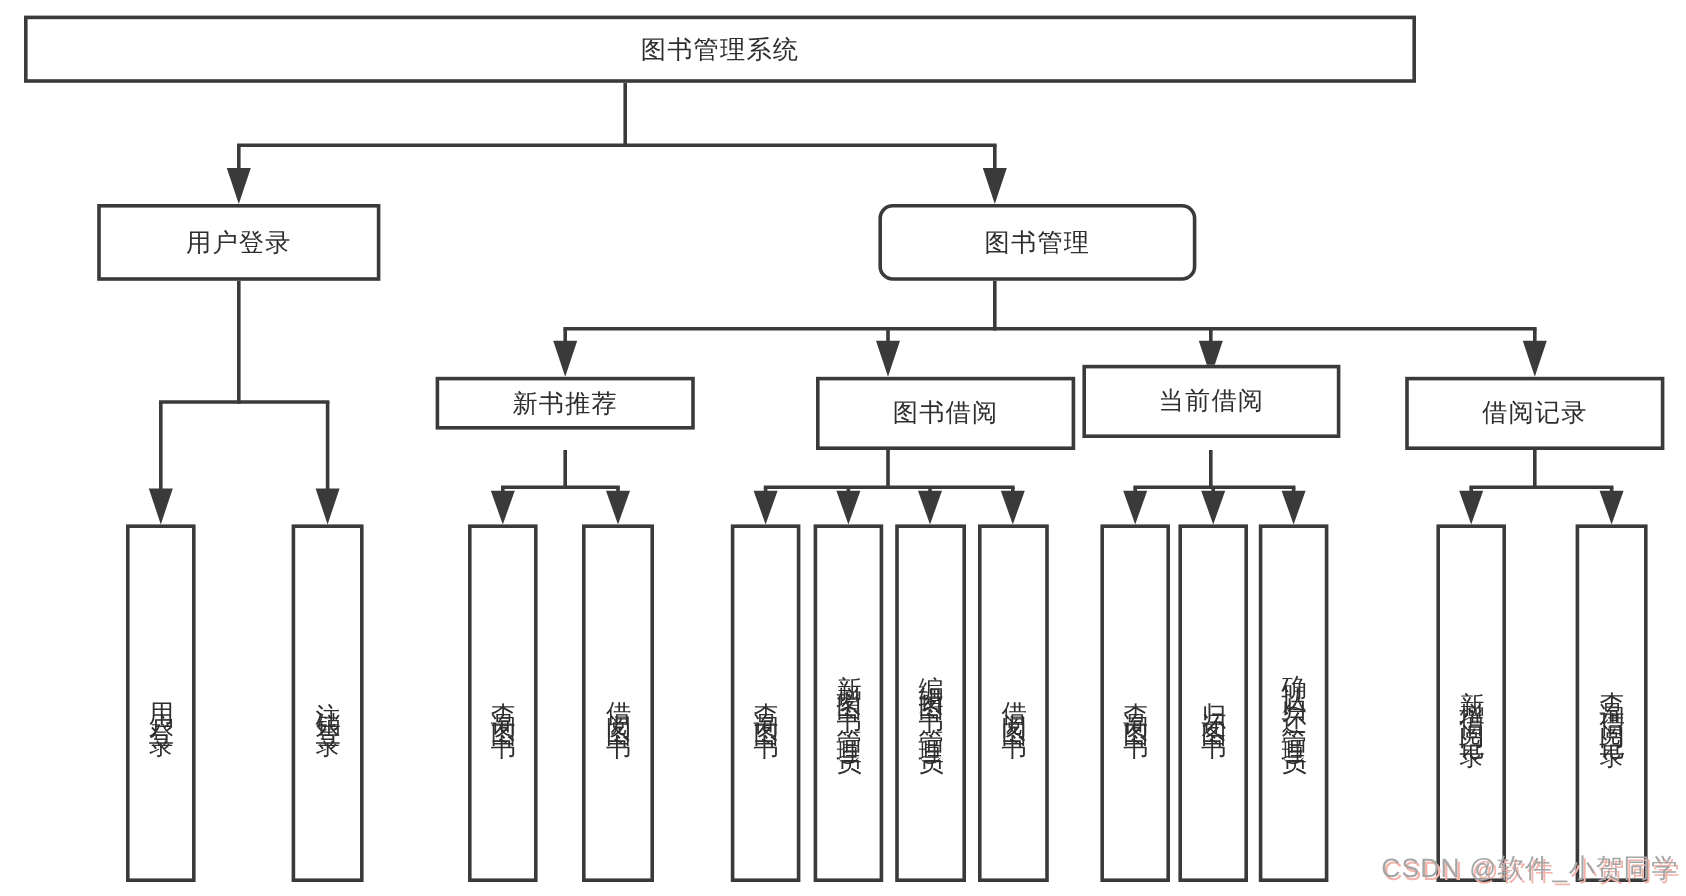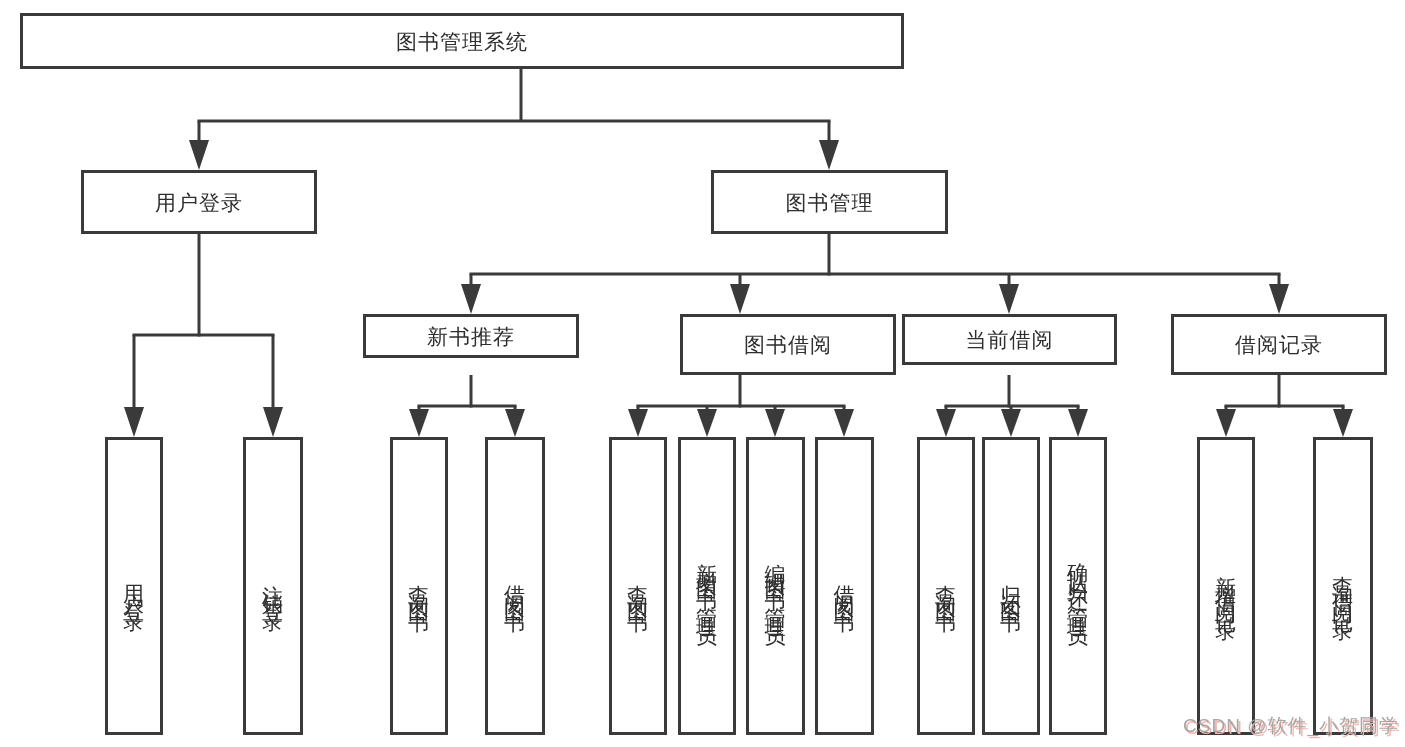--- a/index.html
+++ b/index.html
@@ -29,45 +29,45 @@
     letter-spacing:1px;
   }
   .leaf{
     writing-mode:vertical-rl;
     text-orientation:mixed;
     letter-spacing:9px;
     font-size:21px;
     padding:4px 0;
   }
   
-  .b-root {left:20px; top:13px; width:884px;height:56px;}
+  .b-root {left:20px; top:13px; width:1160px;height:56px;}
   .b-login{left:81px; top:170px;width:236px; height:64px;}
-  .b-mgmt {left:711px;top:170px;width:237px; height:64px;}
+  .b-mgmt {left:732px;top:170px;width:265px; height:64px;border-radius:12px;}
   .b-l3-0 {left:363px;top:314px;width:216px; height:44px;}
   .b-l3-1 {left:632px;top:314px;width:216px; height:61px;margin-left:48px;}
-  .b-l3-2 {left:902px;top:314px;width:215px; height:51px;}
+  .b-l3-2 {left:902px;top:304px;width:215px; height:61px;}
   .b-l3-3 {left:1171px;top:314px;width:216px;height:61px;}
   
   .b-leaf-0 {left:105px; top:437px;width:58px;height:298px;}
   .b-leaf-1 {left:243px; top:437px;width:60px;height:298px;}
   .b-leaf-2 {left:390px; top:437px;width:58px;height:298px;}
   .b-leaf-3 {left:485px; top:437px;width:60px;height:298px;}
   .b-leaf-4 {left:609px; top:437px;width:58px;height:298px;}
   .b-leaf-5 {left:678px; top:437px;width:58px;height:298px;}
   .b-leaf-6 {left:746px; top:437px;width:59px;height:298px;}
   .b-leaf-7 {left:815px; top:437px;width:59px;height:298px;}
   .b-leaf-8 {left:917px; top:437px;width:58px;height:298px;}
   .b-leaf-9 {left:982px; top:437px;width:58px;height:298px;}
   .b-leaf-10{left:1049px;top:437px;width:58px;height:298px;}
   .b-leaf-11{left:1197px;top:437px;width:58px;height:298px;}
   .b-leaf-12{left:1313px;top:437px;width:60px;height:298px;}
   .watermark{
     position:absolute;
     right:6px;bottom:8px;
-    font-size:19px;
+    font-size:22px;
     color:#a6a6a6;
     text-shadow:2px 2px 0 #f2b3aa;
     letter-spacing:1px;
     margin-top:48px;
   }
 </style>
 </head>
 <body>
 
 <div class="canvas">

